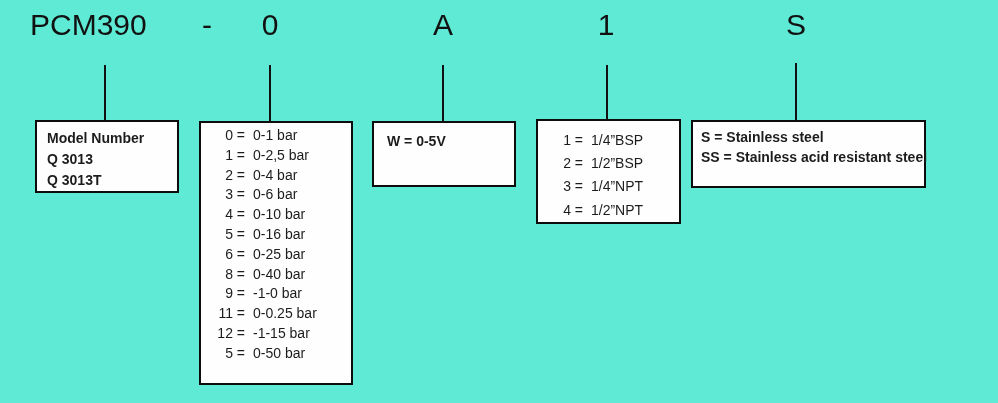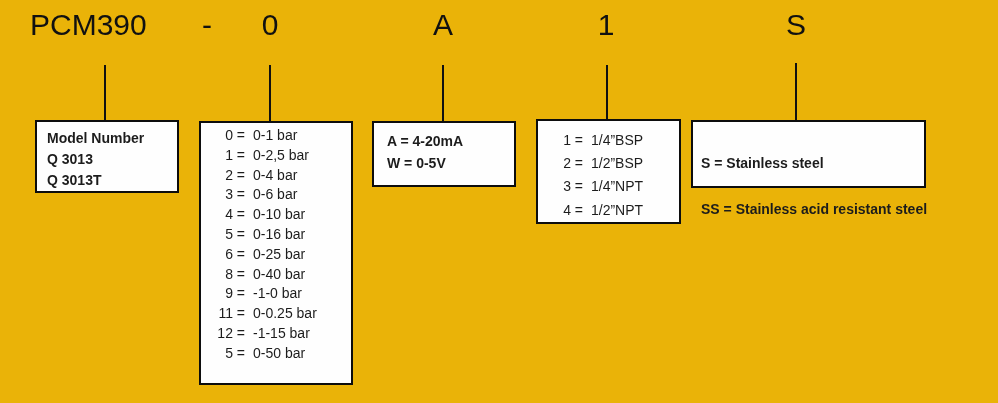--- a/index.html
+++ b/index.html
@@ -3,21 +3,21 @@
 <meta charset="utf-8">
 <style>
   * { margin: 0; padding: 0; box-sizing: border-box; }
   html, body { background: #ffffff; }
   body { font-family: "Liberation Sans", sans-serif; color: #1a1a1a; }
 
   .canvas {
     position: relative;
     width: 998px;
     height: 403px;
-    background: #eab308;
+    background: #5eead4;
     overflow: hidden;
   }
 
   
   .code-char {
     position: absolute;
     top: 8px;
     font-size: 30px;
     line-height: 34px;
     color: #111;
@@ -51,21 +51,21 @@
   .box-pressure { left: 199px; top: 121px; width: 154px; height: 264px; padding: 3px 0 0 8px; }
   .box-pressure .row { display: flex; line-height: 19.8px; }
 
   .box-output { left: 372px; top: 121px; width: 144px; height: 66px; padding: 7px 0 0 13px; }
   .box-output .line { line-height: 22px; }
 
   .box-connection { left: 536px; top: 119px; width: 145px; height: 105px; padding: 8px 0 0 9px; }
   .box-connection .row { display: flex; line-height: 23.2px; }
 
   .box-material { left: 691px; top: 120px; width: 235px; height: 68px; padding: 5px 0 0 8px; }
-  .box-material .line { line-height: 20px; margin-top: 26px; }
+  .box-material .line { line-height: 20px; }
 
   .row .code-col {
     display: inline-block;
     width: 36px;
     text-align: right;
     white-space: nowrap;
   }
   .row .value-col {
     display: inline-block;
     margin-left: 8px;
@@ -141,21 +141,20 @@
       <span class="code-col">12 =</span>
       <span class="value-col">-1-15 bar</span>
     </div>
     <div class="row">
       <span class="code-col">5 =</span>
       <span class="value-col">0-50 bar</span>
     </div>
   </div>
 
   <div class="box box-output">
-    <div class="line">A = 4-20mA</div>
     <div class="line">W = 0-5V</div>
   </div>
 
   <div class="box box-connection">
     <div class="row">
       <span class="code-col">1 =</span>
       <span class="value-col">1/4”BSP</span>
     </div>
     <div class="row">
       <span class="code-col">2 =</span>

